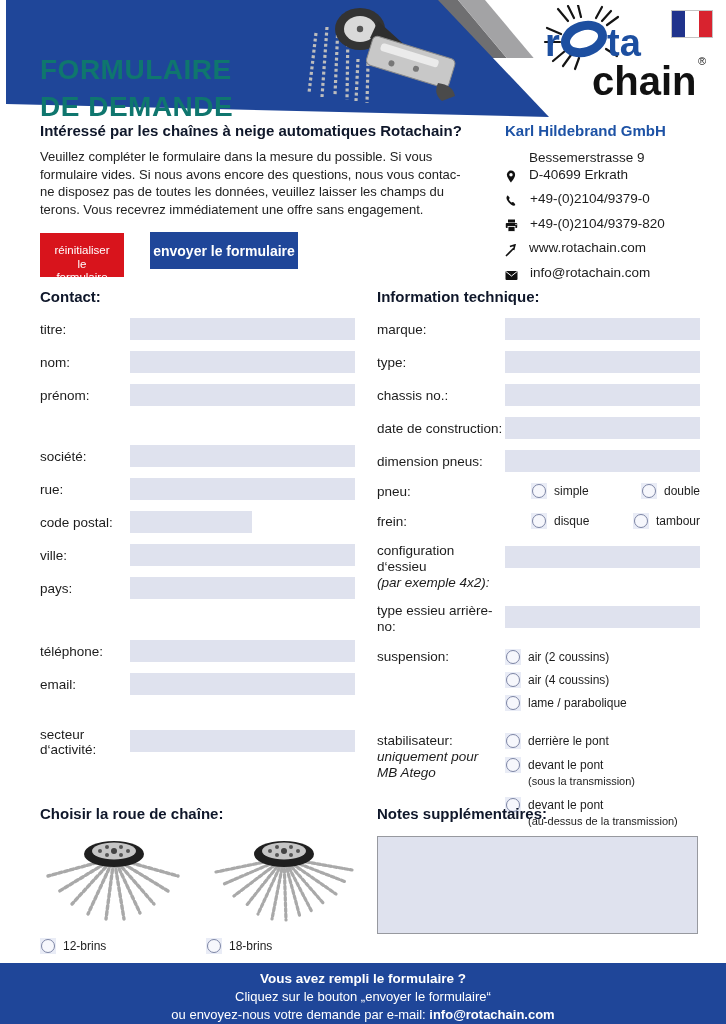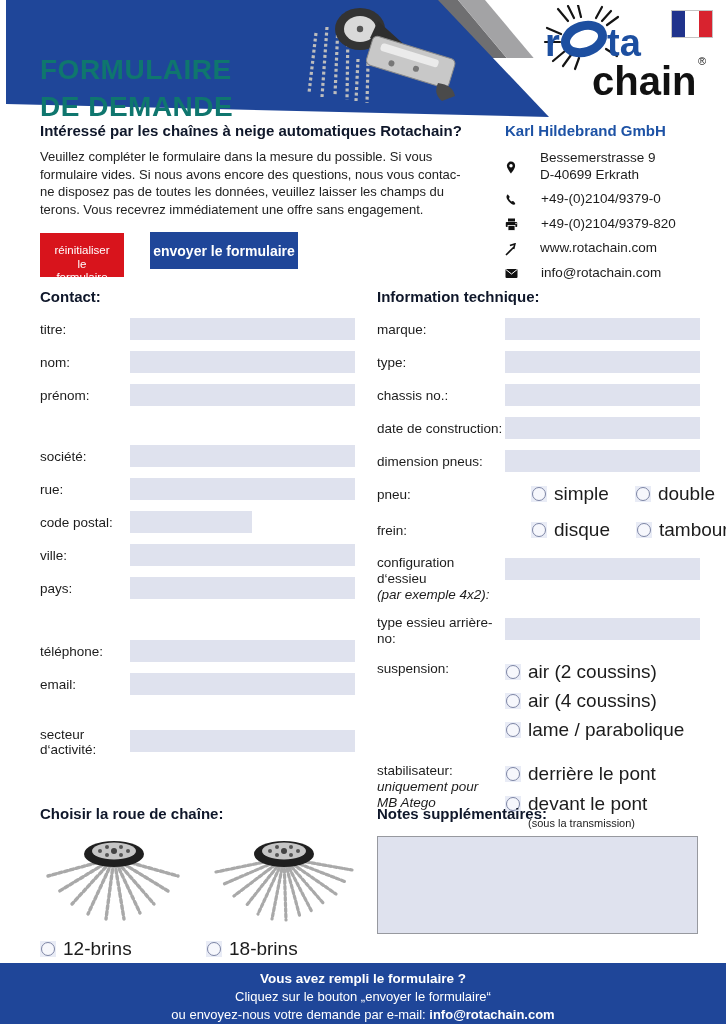--- a/index.html
+++ b/index.html
@@ -22,21 +22,21 @@
   .flag .b{background:#20338c}.flag .w{background:#fff}.flag .r{background:#d8232f}
 
   
   .sec-h{color:#0f172a;font-weight:bold;font-size:15px;}
   .intro{position:absolute;left:40px;top:122px;width:440px;}
   .intro .sec-h{margin:0 0 9px 0;white-space:nowrap;}
   .intro .bl{font-size:13px;line-height:17.6px;white-space:nowrap;color:#222;}
 
   .company{position:absolute;left:505px;top:122px;width:210px;}
   .company .name{color:#1d52a5;font-weight:bold;font-size:15px;margin-bottom:11px;}
-  .crow{display:flex;align-items:center;gap:23px;font-size:13.5px;line-height:16.5px;margin-bottom:8px;}
+  .crow{display:flex;align-items:flex-end;gap:12px;font-size:13.5px;line-height:16.5px;margin-bottom:8px;}
   .crow svg{flex:0 0 auto;margin-top:2px;}
 
   
   .btn-reset{position:absolute;left:40px;top:233px;width:84px;height:44px;background:#d8141c;border:none;
              color:#fff;font-size:11.5px;line-height:13.5px;cursor:pointer;
              font-family:inherit;padding:11px;}
   .btn-submit{position:absolute;left:150px;top:232px;width:148px;height:37px;background:#1f4699;border:none;
               color:#fff;font-weight:bold;font-size:14px;text-align:center;cursor:pointer;
               font-family:inherit;padding:0;}
 
@@ -52,21 +52,21 @@
   .fi{background:#dfe2ee;border:none;height:22px;flex:1 1 auto;font-size:13px;padding:0 6px;color:#222;
       font-family:inherit;min-width:0;}
   .fi.short{flex:0 0 110px;}
   .mt39{margin-top:39px;} .mt41{margin-top:41px;} .mt32{margin-top:32px;}
   .row.top{align-items:flex-start;}
   .row.top .fi{margin-top:3px;}
 
   
   .rbw{width:16px;height:16px;background:#e9ecf6;display:inline-flex;align-items:center;justify-content:center;flex:0 0 auto;cursor:pointer;}
   .rb{width:12px;height:12px;border:1.3px solid #7d85a5;border-radius:50%;background:#f6f7fc;display:block;}
-  .opt{display:flex;align-items:center;gap:7px;font-size:19px;}
+  .opt{display:flex;align-items:center;gap:7px;font-size:12px;}
   .optrow{display:flex;align-items:center;margin-bottom:14px;gap:26px;}
   .optrow .opt.first{width:85px;}
   .optcol{display:flex;flex-direction:column;gap:7px;}
   .optblock .sub{font-size:11px;margin-left:23px;line-height:16px;}
   .sub:empty{display:none;}
   .stab-lab{line-height:16px;}
   .stab-lab .it{font-style:italic;display:block;}
 
   
   .wheels{position:absolute;left:40px;top:805px;width:320px;}

